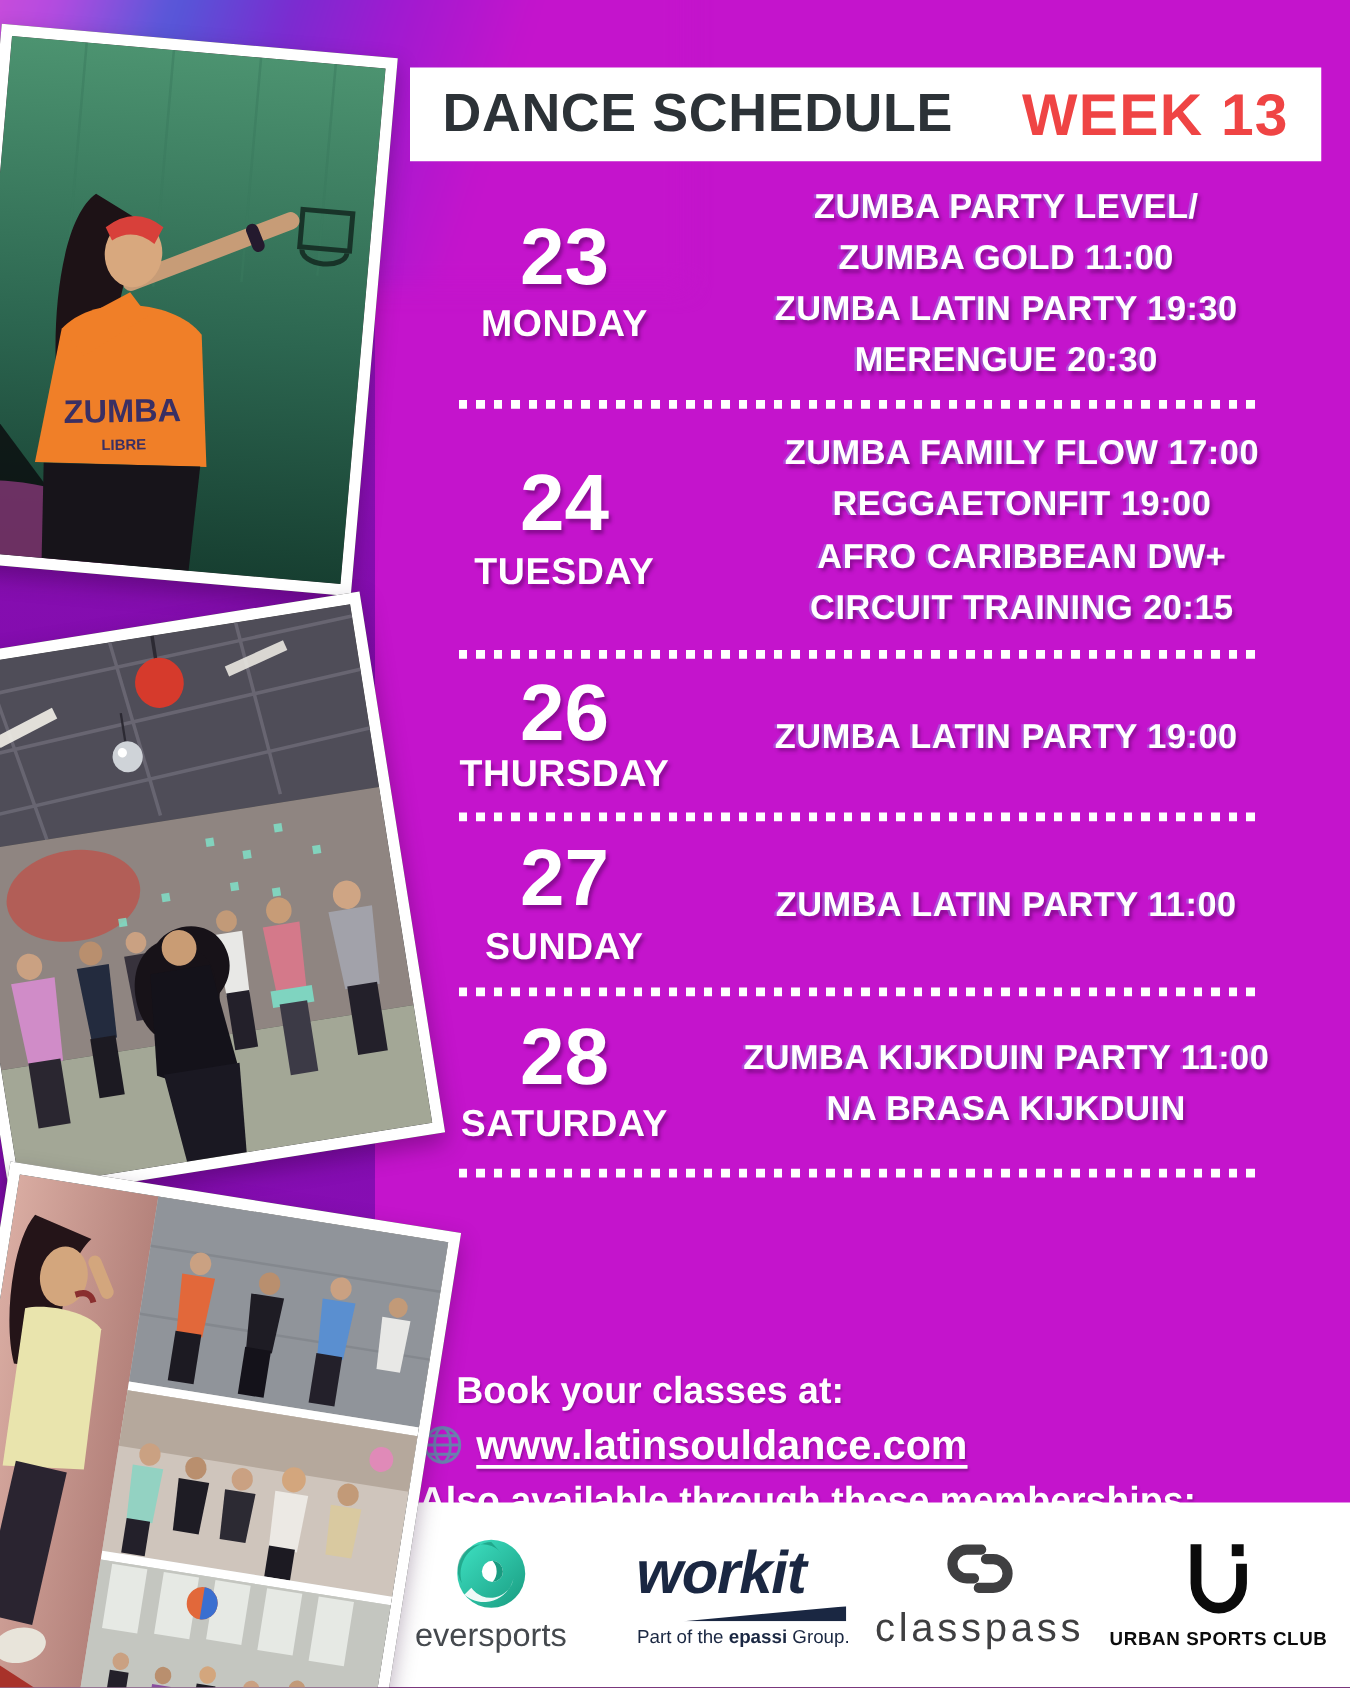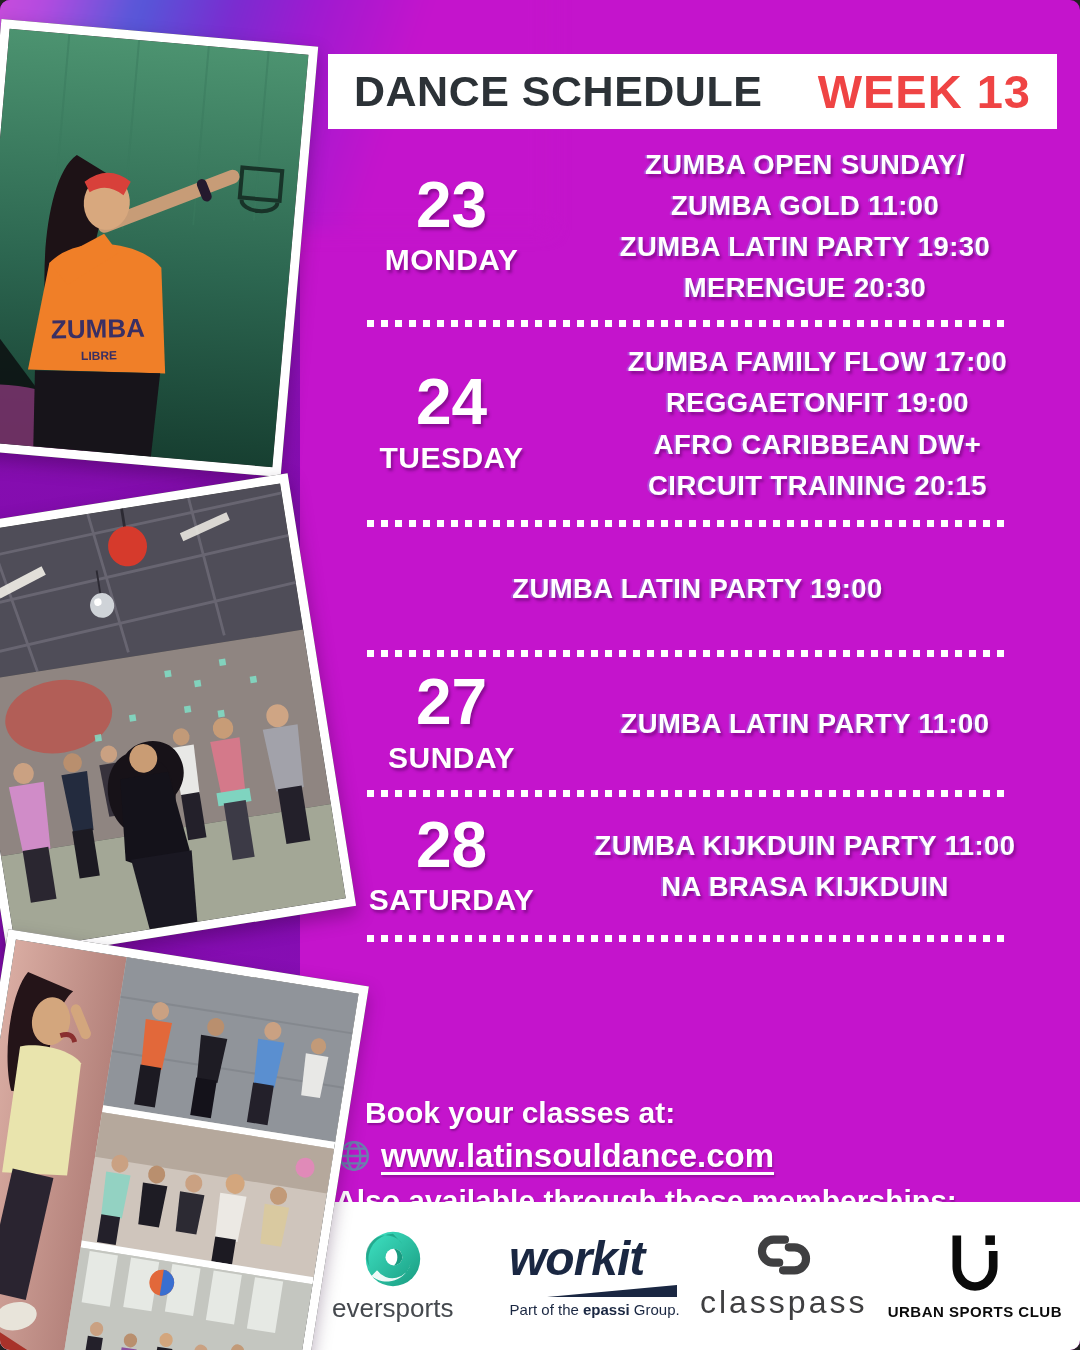--- a/index.html
+++ b/index.html
@@ -1,20 +1,19 @@
 <!DOCTYPE html>
 <html><head>
 <meta charset="utf-8">
 <style>
   html,body{margin:0;padding:0;background:#222;}
   .poster{
     position:relative;width:1080px;height:1350px;overflow:hidden;
     background:#c414cc;
     font-family:"Liberation Sans",sans-serif;
-    border-radius:10px;
   }
   
   .bg-left-band{position:absolute;left:0;top:0;width:300px;height:1350px;
     background:linear-gradient(180deg,#9c1ec6 0%,#8a10b4 25%,#7c08a8 55%,#8f12bc 85%,#a016c4 100%);}
   .bg-corner{position:absolute;left:-50px;top:-50px;width:600px;height:280px;
     background:linear-gradient(108deg,#e24fd4 0%,#b44be0 16%,#5558d8 30%,#7b2bd0 44%,#a01ad0 56%,#c414cc 72%);
     filter:blur(9px);}
   
   .header-bar{position:absolute;left:328px;top:54px;width:729px;height:75px;background:#fff;
     display:flex;align-items:center;justify-content:space-between;padding:0 26px;box-sizing:border-box;z-index:4;}
@@ -75,21 +74,21 @@
   </header>
 
   <main class="schedule">
 
     <div class="day-row row-mon">
       <div class="day-cell">
         <div class="day-num">23</div>
         <div class="day-name">MONDAY</div>
       </div>
       <div class="classes">
-        <div class="class-line">ZUMBA OPEN SUNDAY/</div>
+        <div class="class-line">ZUMBA PARTY LEVEL/</div>
         <div class="class-line">ZUMBA GOLD 11:00</div>
         <div class="class-line">ZUMBA LATIN PARTY 19:30</div>
         <div class="class-line">MERENGUE 20:30</div>
       </div>
     </div>
     <div class="dotted"></div>
 
     <div class="day-row row-tue">
       <div class="day-cell">
         <div class="day-num">24</div>
@@ -98,20 +97,24 @@
       <div class="classes">
         <div class="class-line">ZUMBA FAMILY FLOW  17:00</div>
         <div class="class-line">REGGAETONFIT 19:00</div>
         <div class="class-line">AFRO CARIBBEAN DW+</div>
         <div class="class-line">CIRCUIT TRAINING 20:15</div>
       </div>
     </div>
     <div class="dotted"></div>
 
     <div class="day-row row-thu">
+      <div class="day-cell" style="gap:2px;">
+        <div class="day-num">26</div>
+        <div class="day-name">THURSDAY</div>
+      </div>
       <div class="classes">
         <div class="class-line">ZUMBA LATIN PARTY 19:00</div>
       </div>
     </div>
     <div class="dotted"></div>
 
     <div class="day-row row-fri">
       <div class="day-cell">
         <div class="day-num">27</div>
         <div class="day-name">SUNDAY</div>

